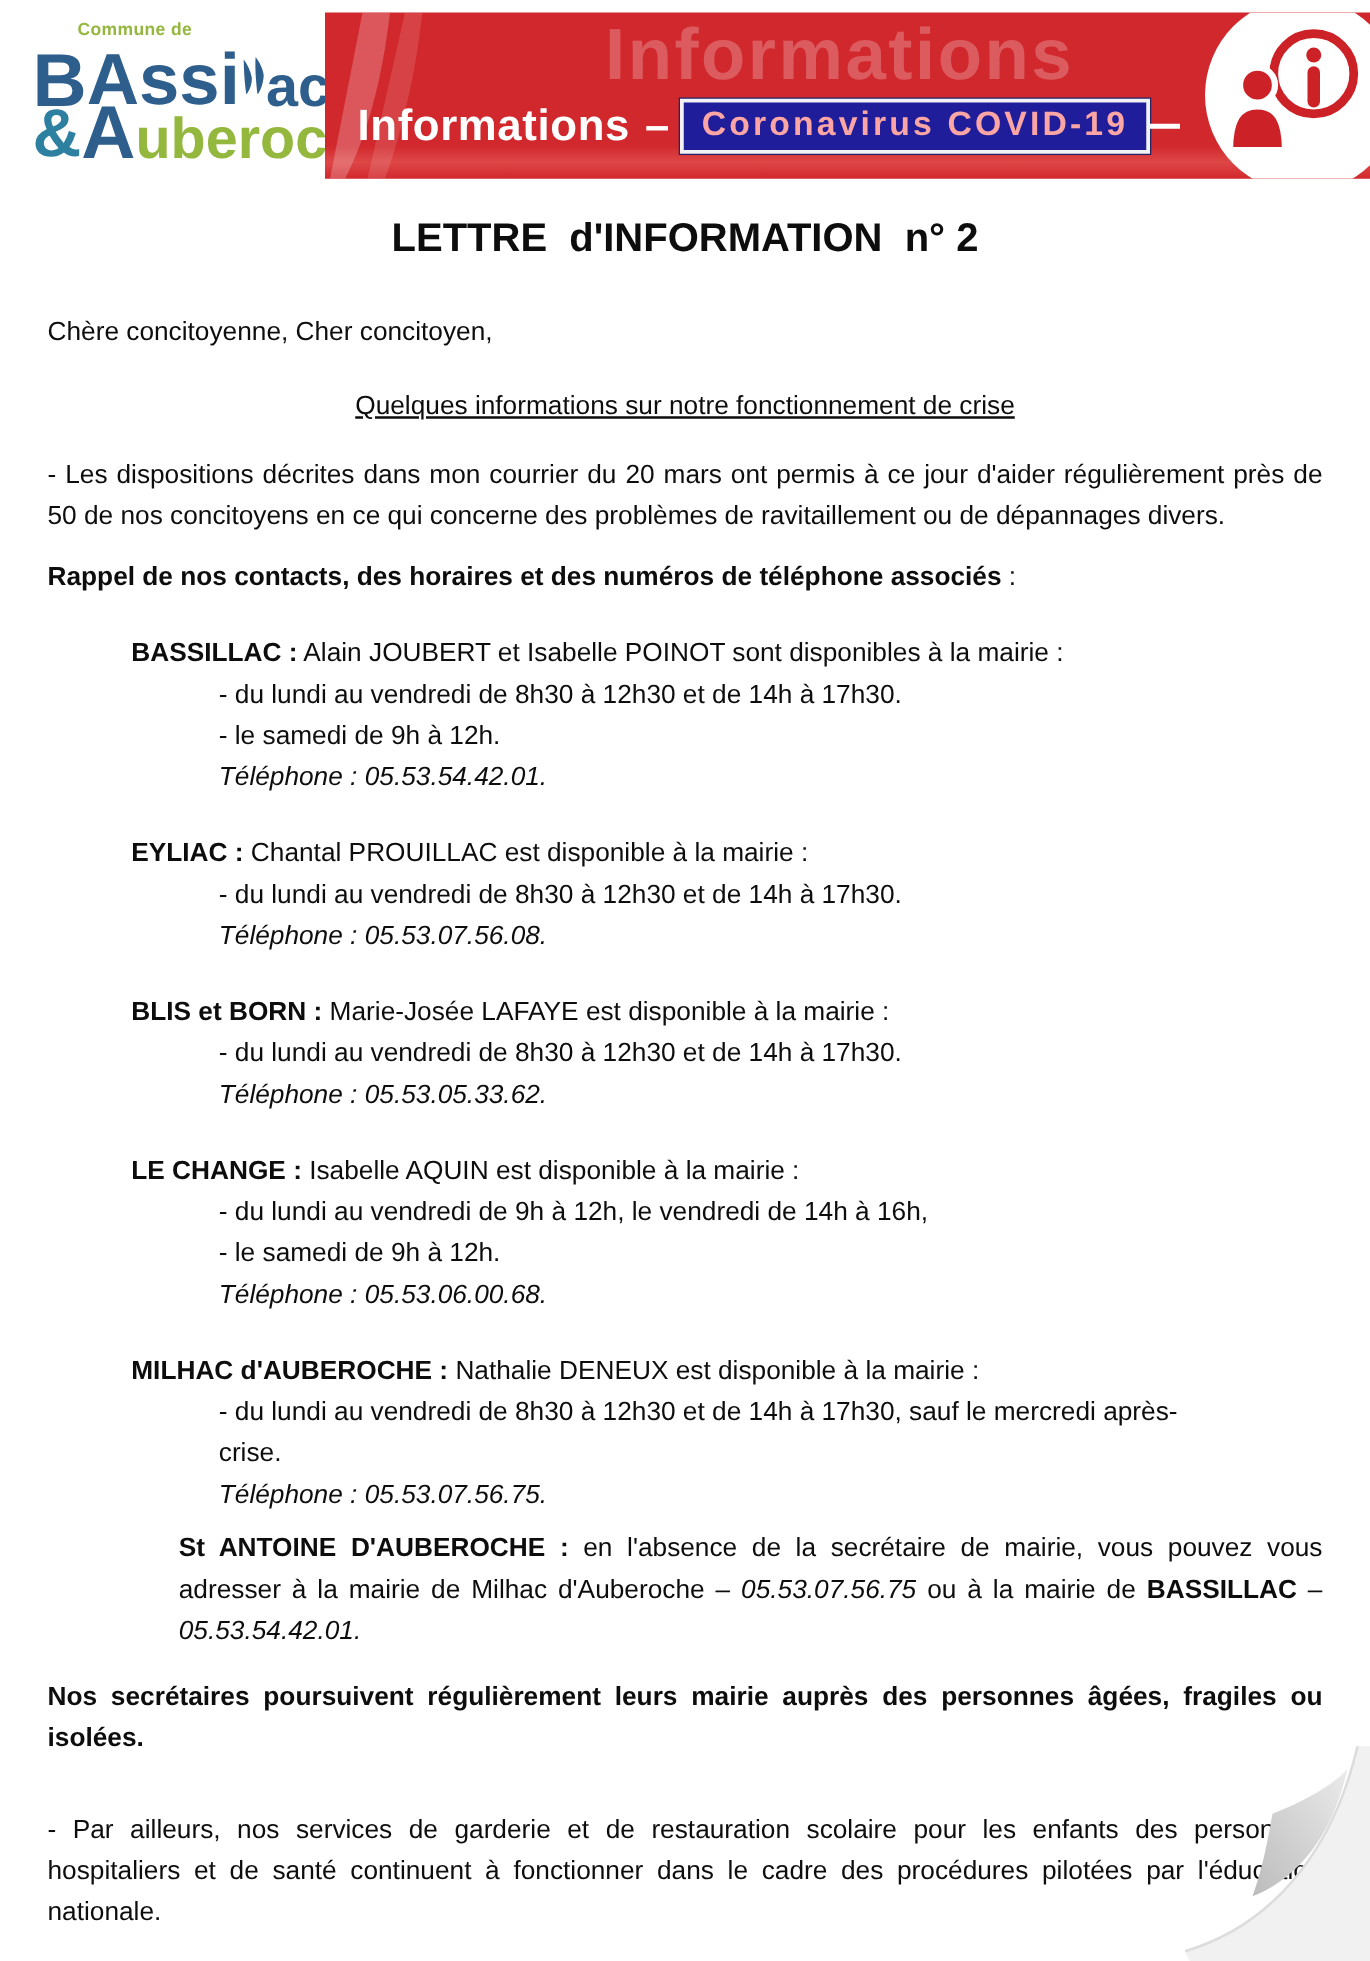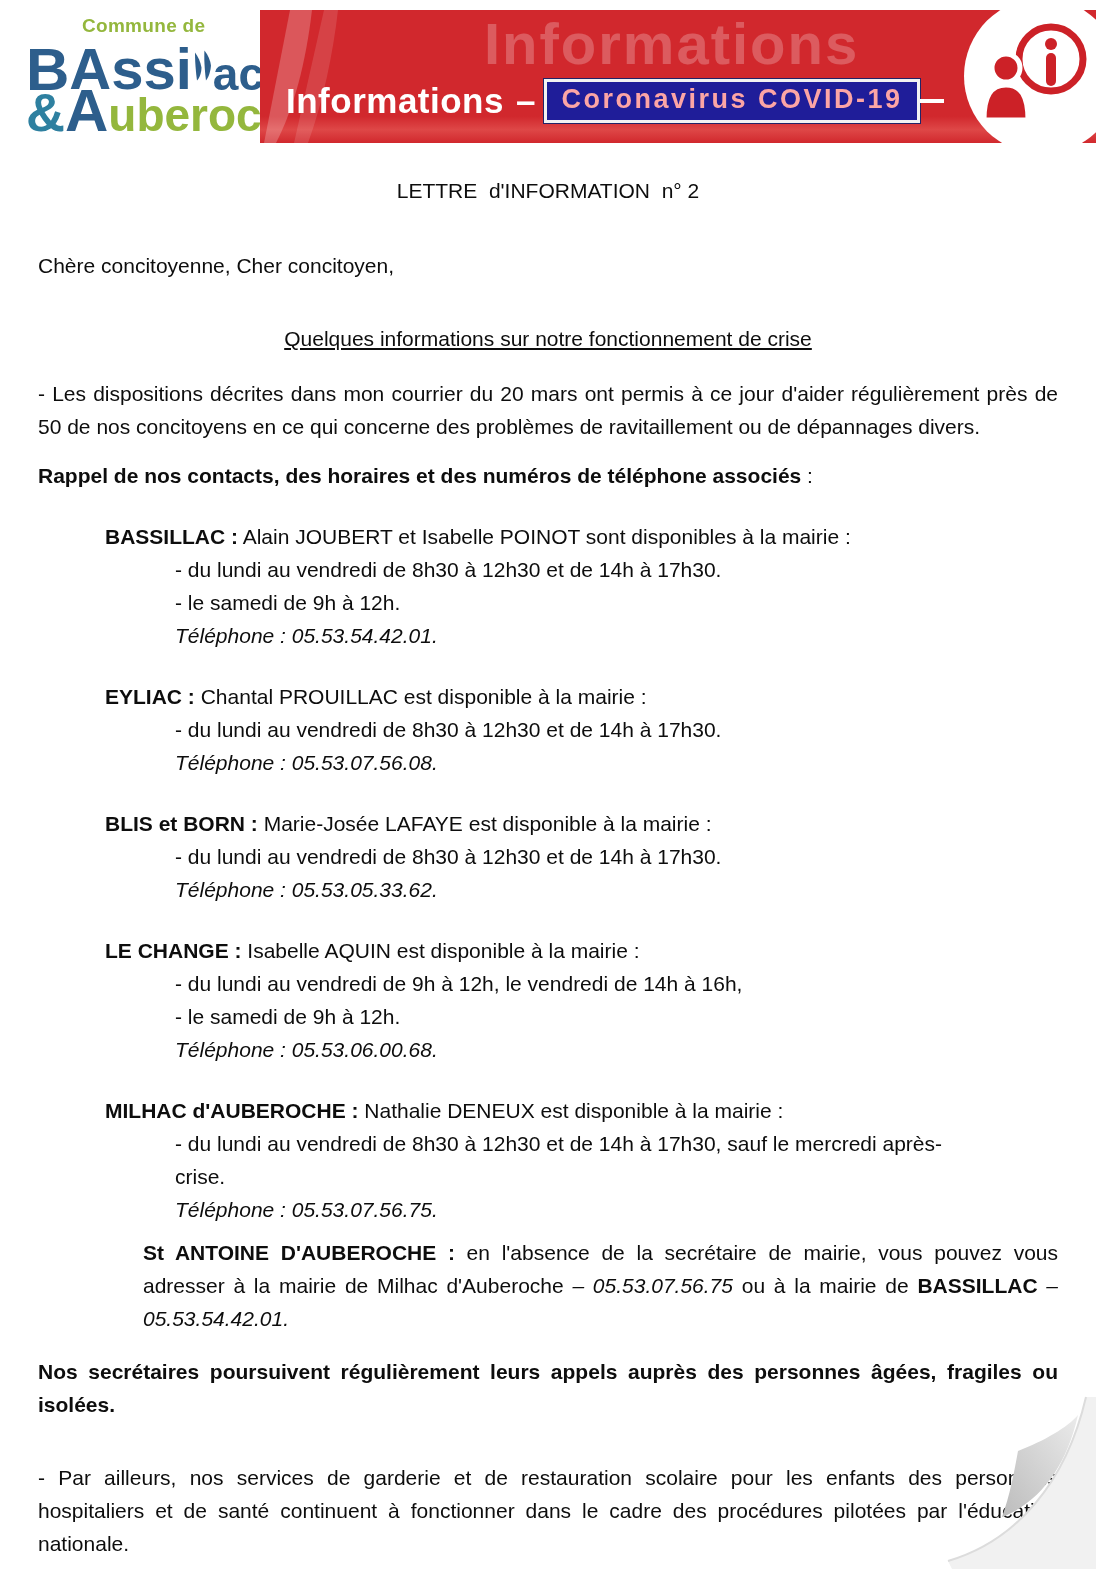--- a/index.html
+++ b/index.html
@@ -4,21 +4,21 @@
 <style>
   html,body { margin:0; padding:0; background:#ffffff; }
   .page {
     position:relative; width:1096px; height:1569px; margin:0 auto;
     background:#ffffff; overflow:hidden;
     font-family:"Liberation Sans", sans-serif; color:#111;
   }
 
   
   .logo { position:absolute; left:26px; top:16px; width:238px; line-height:1; }
-  .logo-top { margin-left:56px; font-size:19px; font-weight:700; color:var(--logo-green,#94b73d); letter-spacing:.3px; }
+  .logo-top { margin-left:36px; font-size:14px; font-weight:700; color:var(--logo-green,#94b73d); letter-spacing:.3px; }
   .logo-line { display:flex; align-items:flex-end; font-weight:700; }
   .logo-line1 { margin-top:0px; color:var(--logo-blue,#2d5e8c); }
   .lg-B  { font-size:60px; line-height:.85; }
   .lg-assi { font-size:58px; line-height:.9; }
   .lg-sails { margin:0 1px -2px 2px; }
   .lg-ac { font-size:46px; line-height:.9; }
   .logo-line2 { margin-top:-10px; }
   .lg-amp { font-size:54px; line-height:.85; color:var(--logo-teal,#2e80a0); }
   .lg-A   { font-size:60px; line-height:.85; color:var(--logo-blue,#2d5e8c); }
   .lg-rest{ font-size:46px; line-height:.9; color:var(--logo-green,#94b73d); }
@@ -43,23 +43,23 @@
     background:var(--covid-navy,#1f1d99);
     border:3px solid #f2f2f2; box-shadow:0 0 0 1px #232366;
     color:#fca5a5; font-weight:700; font-size:27px; letter-spacing:2.5px;
     padding:2px 14px 5px; white-space:nowrap;
   }
   .badge-connector { width:24px; height:4px; background:#fff; }
   .info-emblem { position:absolute; right:0; top:0; }
 
   
   .main { position:absolute; left:38px; right:38px; top:160px; font-size:21px; line-height:33px; color:#0d0d0d; }
-  .title { margin:14px 0 0; text-align:center; font-size:21px; font-weight:400; white-space:pre-wrap; }
+  .title { margin:14px 0 0; text-align:center; font-size:32px; font-weight:700; white-space:pre-wrap; }
   .salutation { margin:42px 0 0; }
-  .subtitle { margin:40px 0 0; text-align:center; }
+  .subtitle { margin:26px 0 0; text-align:center; }
   .subtitle span { text-decoration:underline; }
   .para { margin:22px 0 0; }
   .justify { text-align:justify; }
   .heading { margin:16px 0 0; }
   .heading strong { font-weight:700; }
 
   .contact { margin-top:28px; }
   .contact p { margin:0; }
   .contact-name-line { margin-left:67px !important; }
   .contact-name-line strong { font-weight:700; }
@@ -174,21 +174,21 @@
         <div class="clines">
             <div class="cline">- du lundi au vendredi de 8h30 à 12h30 et de 14h à 17h30, sauf le mercredi après-</div>
             <div class="cline">crise.</div>
           </div>
         <p class="cphone">Téléphone : 05.53.07.56.75.</p>
       </div>
     </div>
 
     <p class="antoine"><strong>St ANTOINE D'AUBEROCHE :</strong><span> en l'absence de la secrétaire de mairie, vous pouvez vous adresser à la mairie de Milhac d'Auberoche </span><em>– 05.53.07.56.75</em><span> ou à la mairie de </span><strong>BASSILLAC</strong><span> </span><em>– 05.53.54.42.01.</em></p>
 
-    <p class="closing justify">Nos secrétaires poursuivent régulièrement leurs appels auprès des personnes âgées, fragiles ou isolées.</p>
+    <p class="closing justify">Nos secrétaires poursuivent régulièrement leurs mairie auprès des personnes âgées, fragiles ou isolées.</p>
 
     <p class="para justify final">- Par ailleurs, nos services de garderie et de restauration scolaire pour les enfants des personnels hospitaliers et de santé continuent à fonctionner dans le cadre des procédures pilotées par l'éducation nationale.</p>
 
   </main>
 
   <svg class="page-curl" width="170" height="178" viewBox="0 0 170 178">
     <defs>
       <linearGradient id="foldGrad" x1="0" y1="1" x2="1" y2="0">
         <stop offset="0" stop-color="#bcbcbc"></stop>
         <stop offset="1" stop-color="#ebebeb"></stop>

